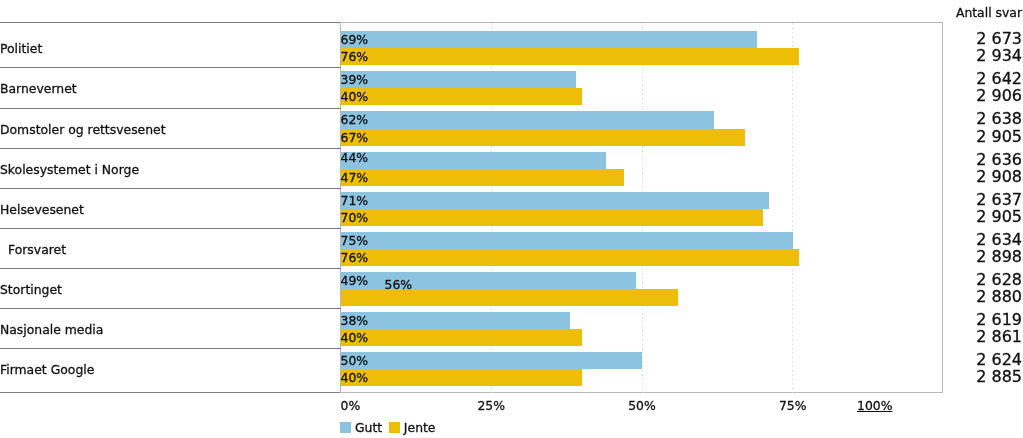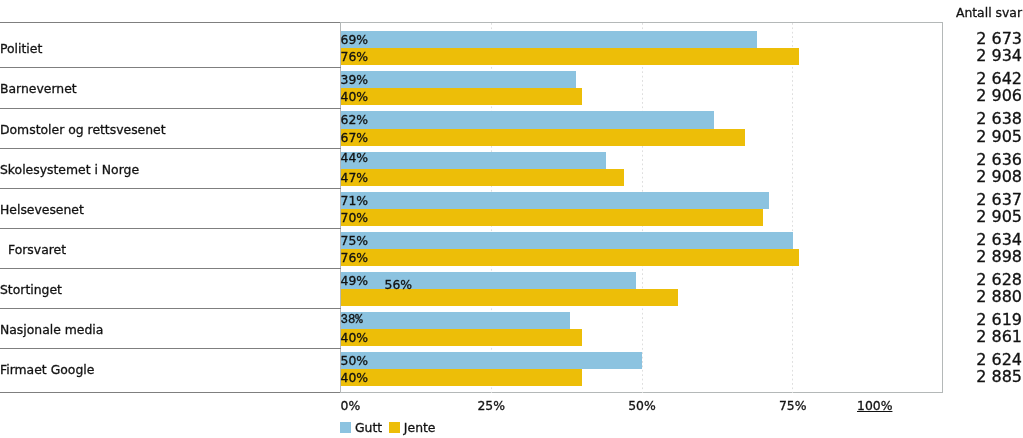--- a/index.html
+++ b/index.html
@@ -216,21 +216,21 @@
     <div class="bar-value" style="left: 340.5px; top: 111.46px; width: 370.86px; height: 17.05px; line-height: 17.05px;">62%</div>
     <div class="bar bar-gutt" style="left: 340.5px; top: 151.54px; width: 265.32px; height: 17.05px; background: rgb(140, 195, 224);"></div>
     <div class="bar-value" style="left: 340.5px; top: 149px; width: 262.32px; height: 17.05px; line-height: 17.05px;">44%</div>
     <div class="bar bar-gutt" style="left: 340.5px; top: 191.62px; width: 428.13px; height: 17.05px; background: rgb(140, 195, 224);"></div>
     <div class="bar-value" style="left: 340.5px; top: 191.62px; width: 425.13px; height: 17.05px; line-height: 17.05px;">71%</div>
     <div class="bar bar-gutt" style="left: 340.5px; top: 231.7px; width: 452.25px; height: 17.05px; background: rgb(140, 195, 224);"></div>
     <div class="bar-value" style="left: 340.5px; top: 231.7px; width: 449.25px; height: 17.05px; line-height: 17.05px;">75%</div>
     <div class="bar bar-gutt" style="left: 340.5px; top: 271.78px; width: 295.47px; height: 17.05px; background: rgb(140, 195, 224);"></div>
     <div class="bar-value" style="left: 340.5px; top: 271.78px; width: 292.47px; height: 17.05px; line-height: 17.05px;">49%</div>
     <div class="bar bar-gutt" style="left: 340.5px; top: 311.86px; width: 229.14px; height: 17.05px; background: rgb(140, 195, 224);"></div>
-    <div class="bar-value" style="left: 340.5px; top: 311.86px; width: 226.14px; height: 16px; line-height: 17.05px; font-family: Liberation Mono, monospace;">38%</div>
+    <div class="bar-value" style="left: 340.5px; top: 311.86px; width: 226.14px; height: 16px; line-height: 17.05px;">38%</div>
     <div class="bar bar-gutt" style="left: 340.5px; top: 351.94px; width: 301.5px; height: 17.05px; background: rgb(140, 195, 224);"></div>
     <div class="bar-value" style="left: 340.5px; top: 351.94px; width: 298.5px; height: 17.05px; line-height: 17.05px;">50%</div>
     <div class="bar bar-jente" style="left: 340.5px; top: 48.35px; width: 458.28px; height: 17.05px; background: rgb(237, 190, 8);"></div>
     <div class="bar-value" style="left: 340.5px; top: 48.35px; width: 455.28px; height: 17.05px; line-height: 17.05px;">76%</div>
     <div class="bar bar-jente" style="left: 340.5px; top: 88.43px; width: 241.2px; height: 17.05px; background: rgb(237, 190, 8);"></div>
     <div class="bar-value" style="left: 340.5px; top: 88.43px; width: 238.2px; height: 17.05px; line-height: 17.05px;">40%</div>
     <div class="bar bar-jente" style="left: 340.5px; top: 128.51px; width: 404.01px; height: 17.05px; background: rgb(237, 190, 8);"></div>
     <div class="bar-value" style="left: 340.5px; top: 128.51px; width: 401.01px; height: 17.05px; line-height: 17.05px;">67%</div>
     <div class="bar bar-jente" style="left: 340.5px; top: 168.59px; width: 283.41px; height: 17.05px; background: rgb(237, 190, 8);"></div>
     <div class="bar-value" style="left: 340.5px; top: 168.59px; width: 280.41px; height: 17.05px; line-height: 17.05px;">47%</div>

